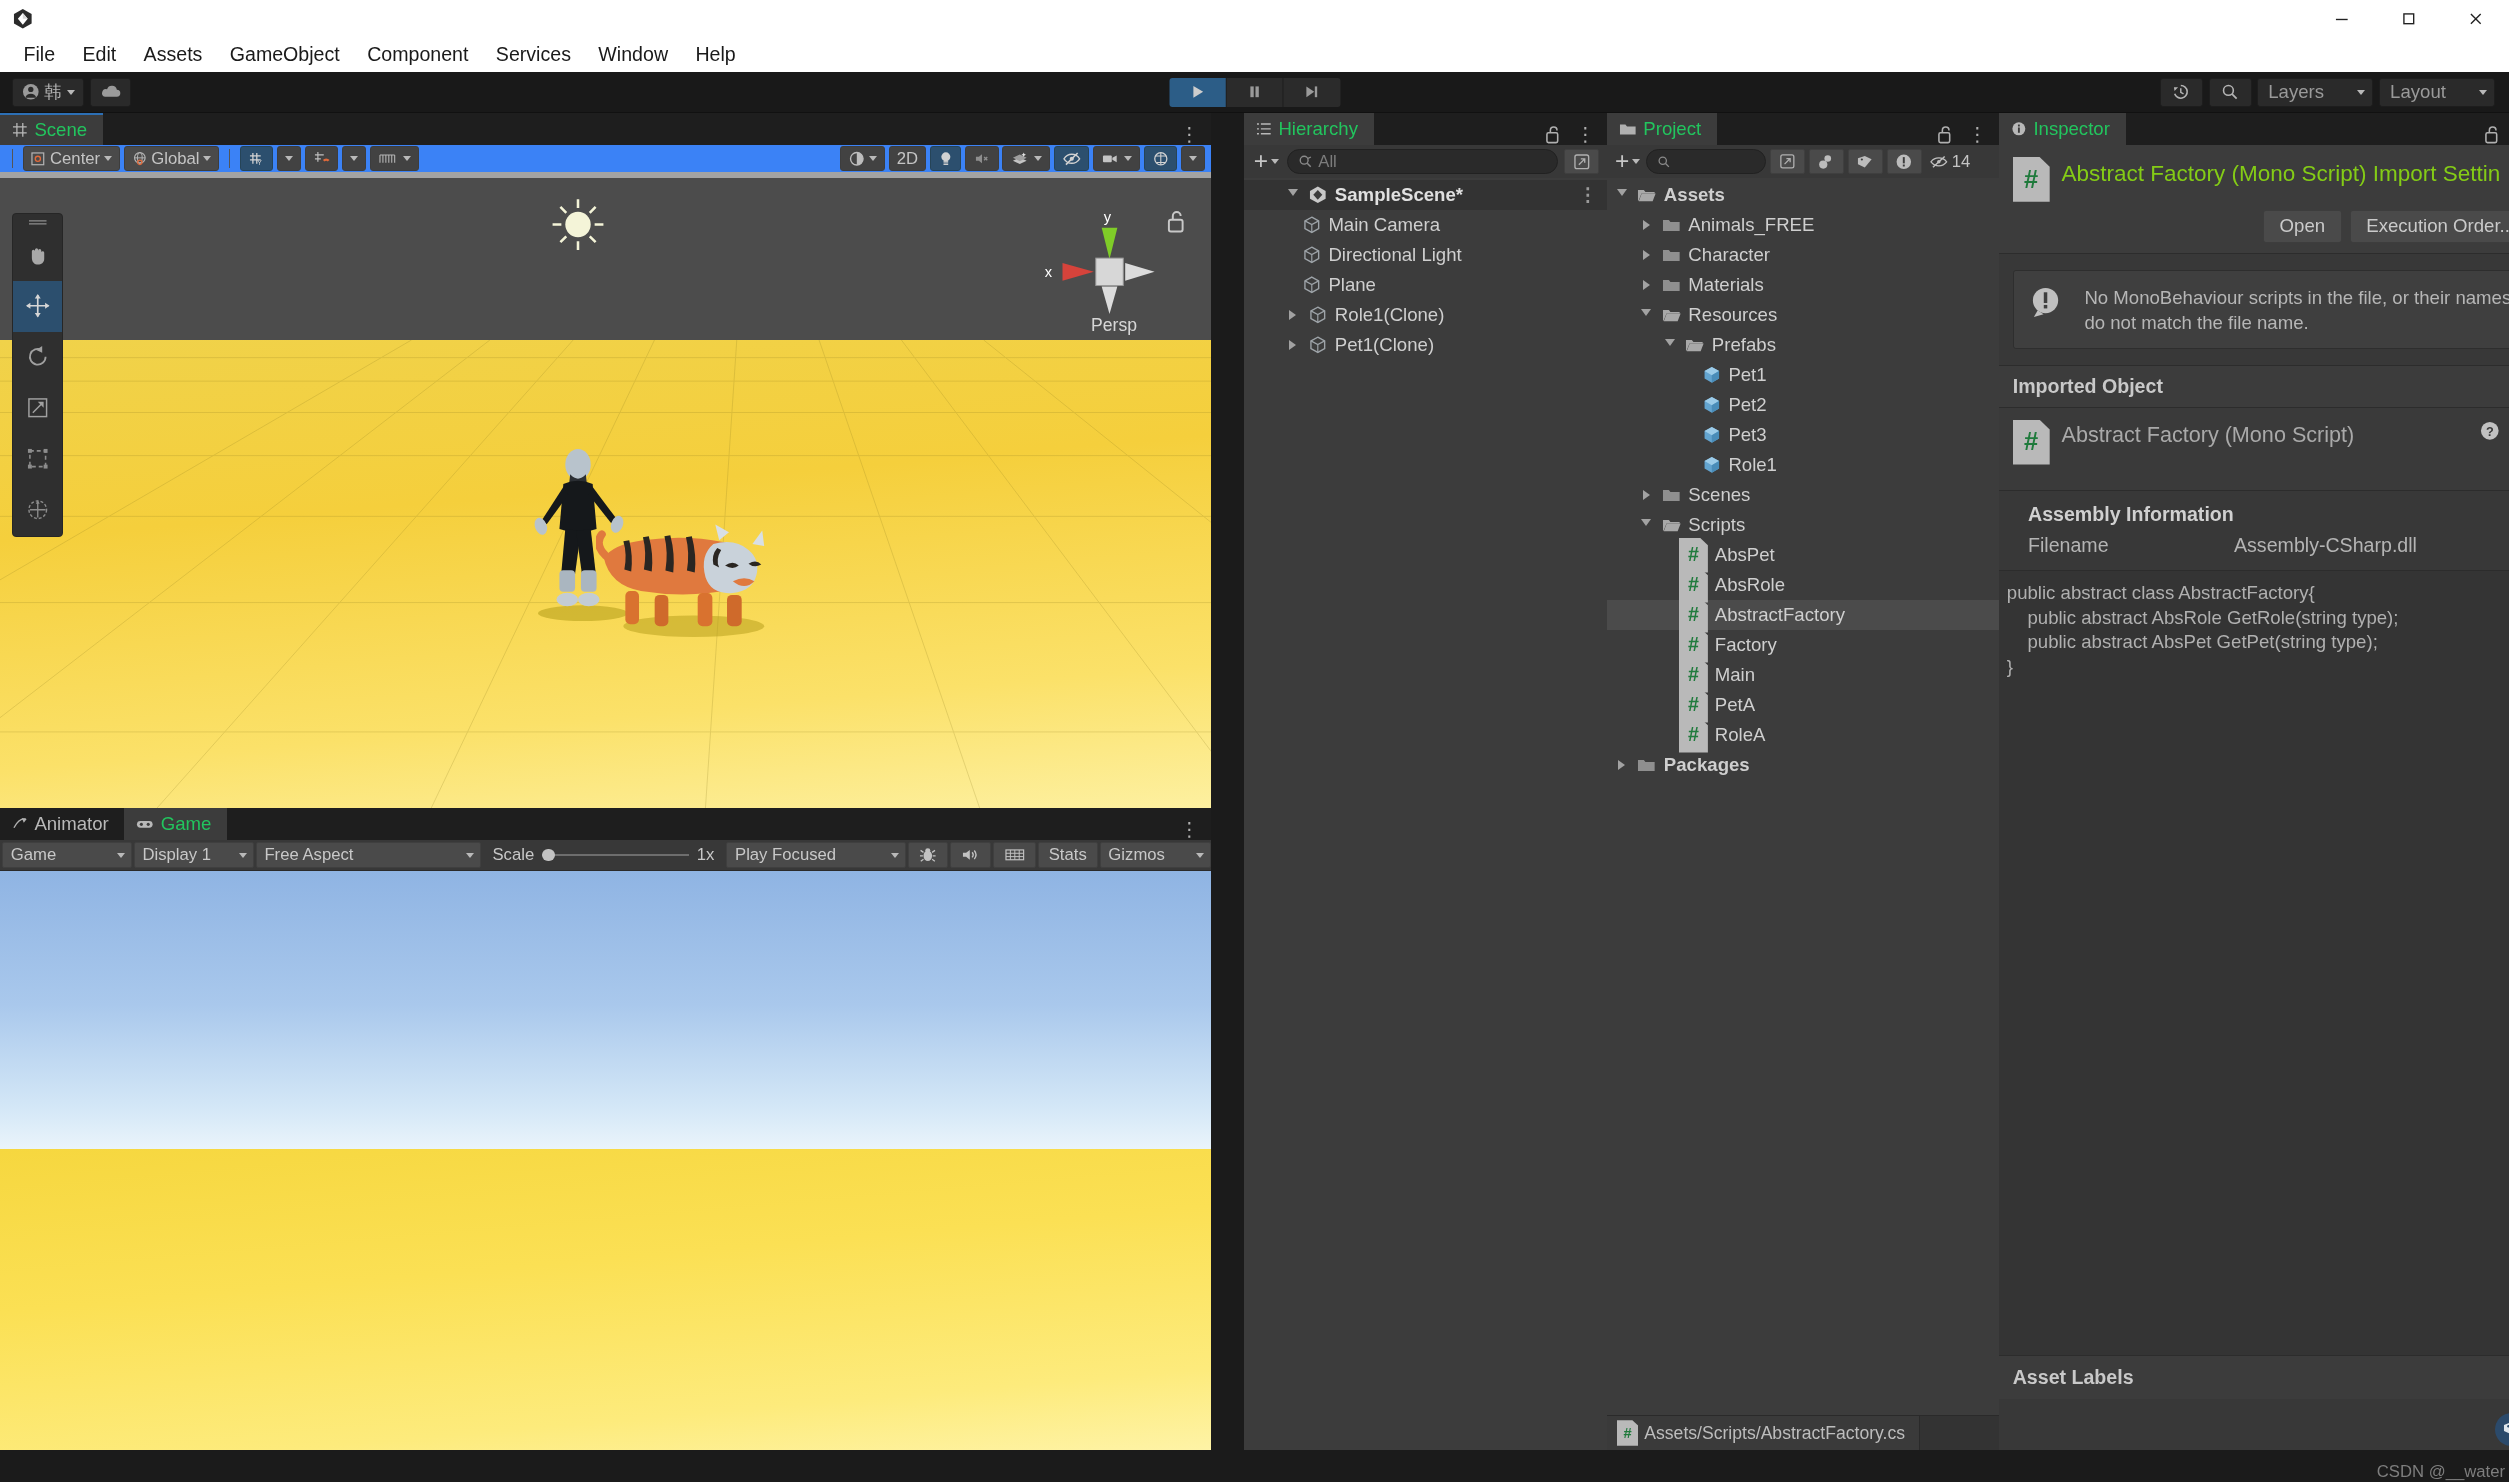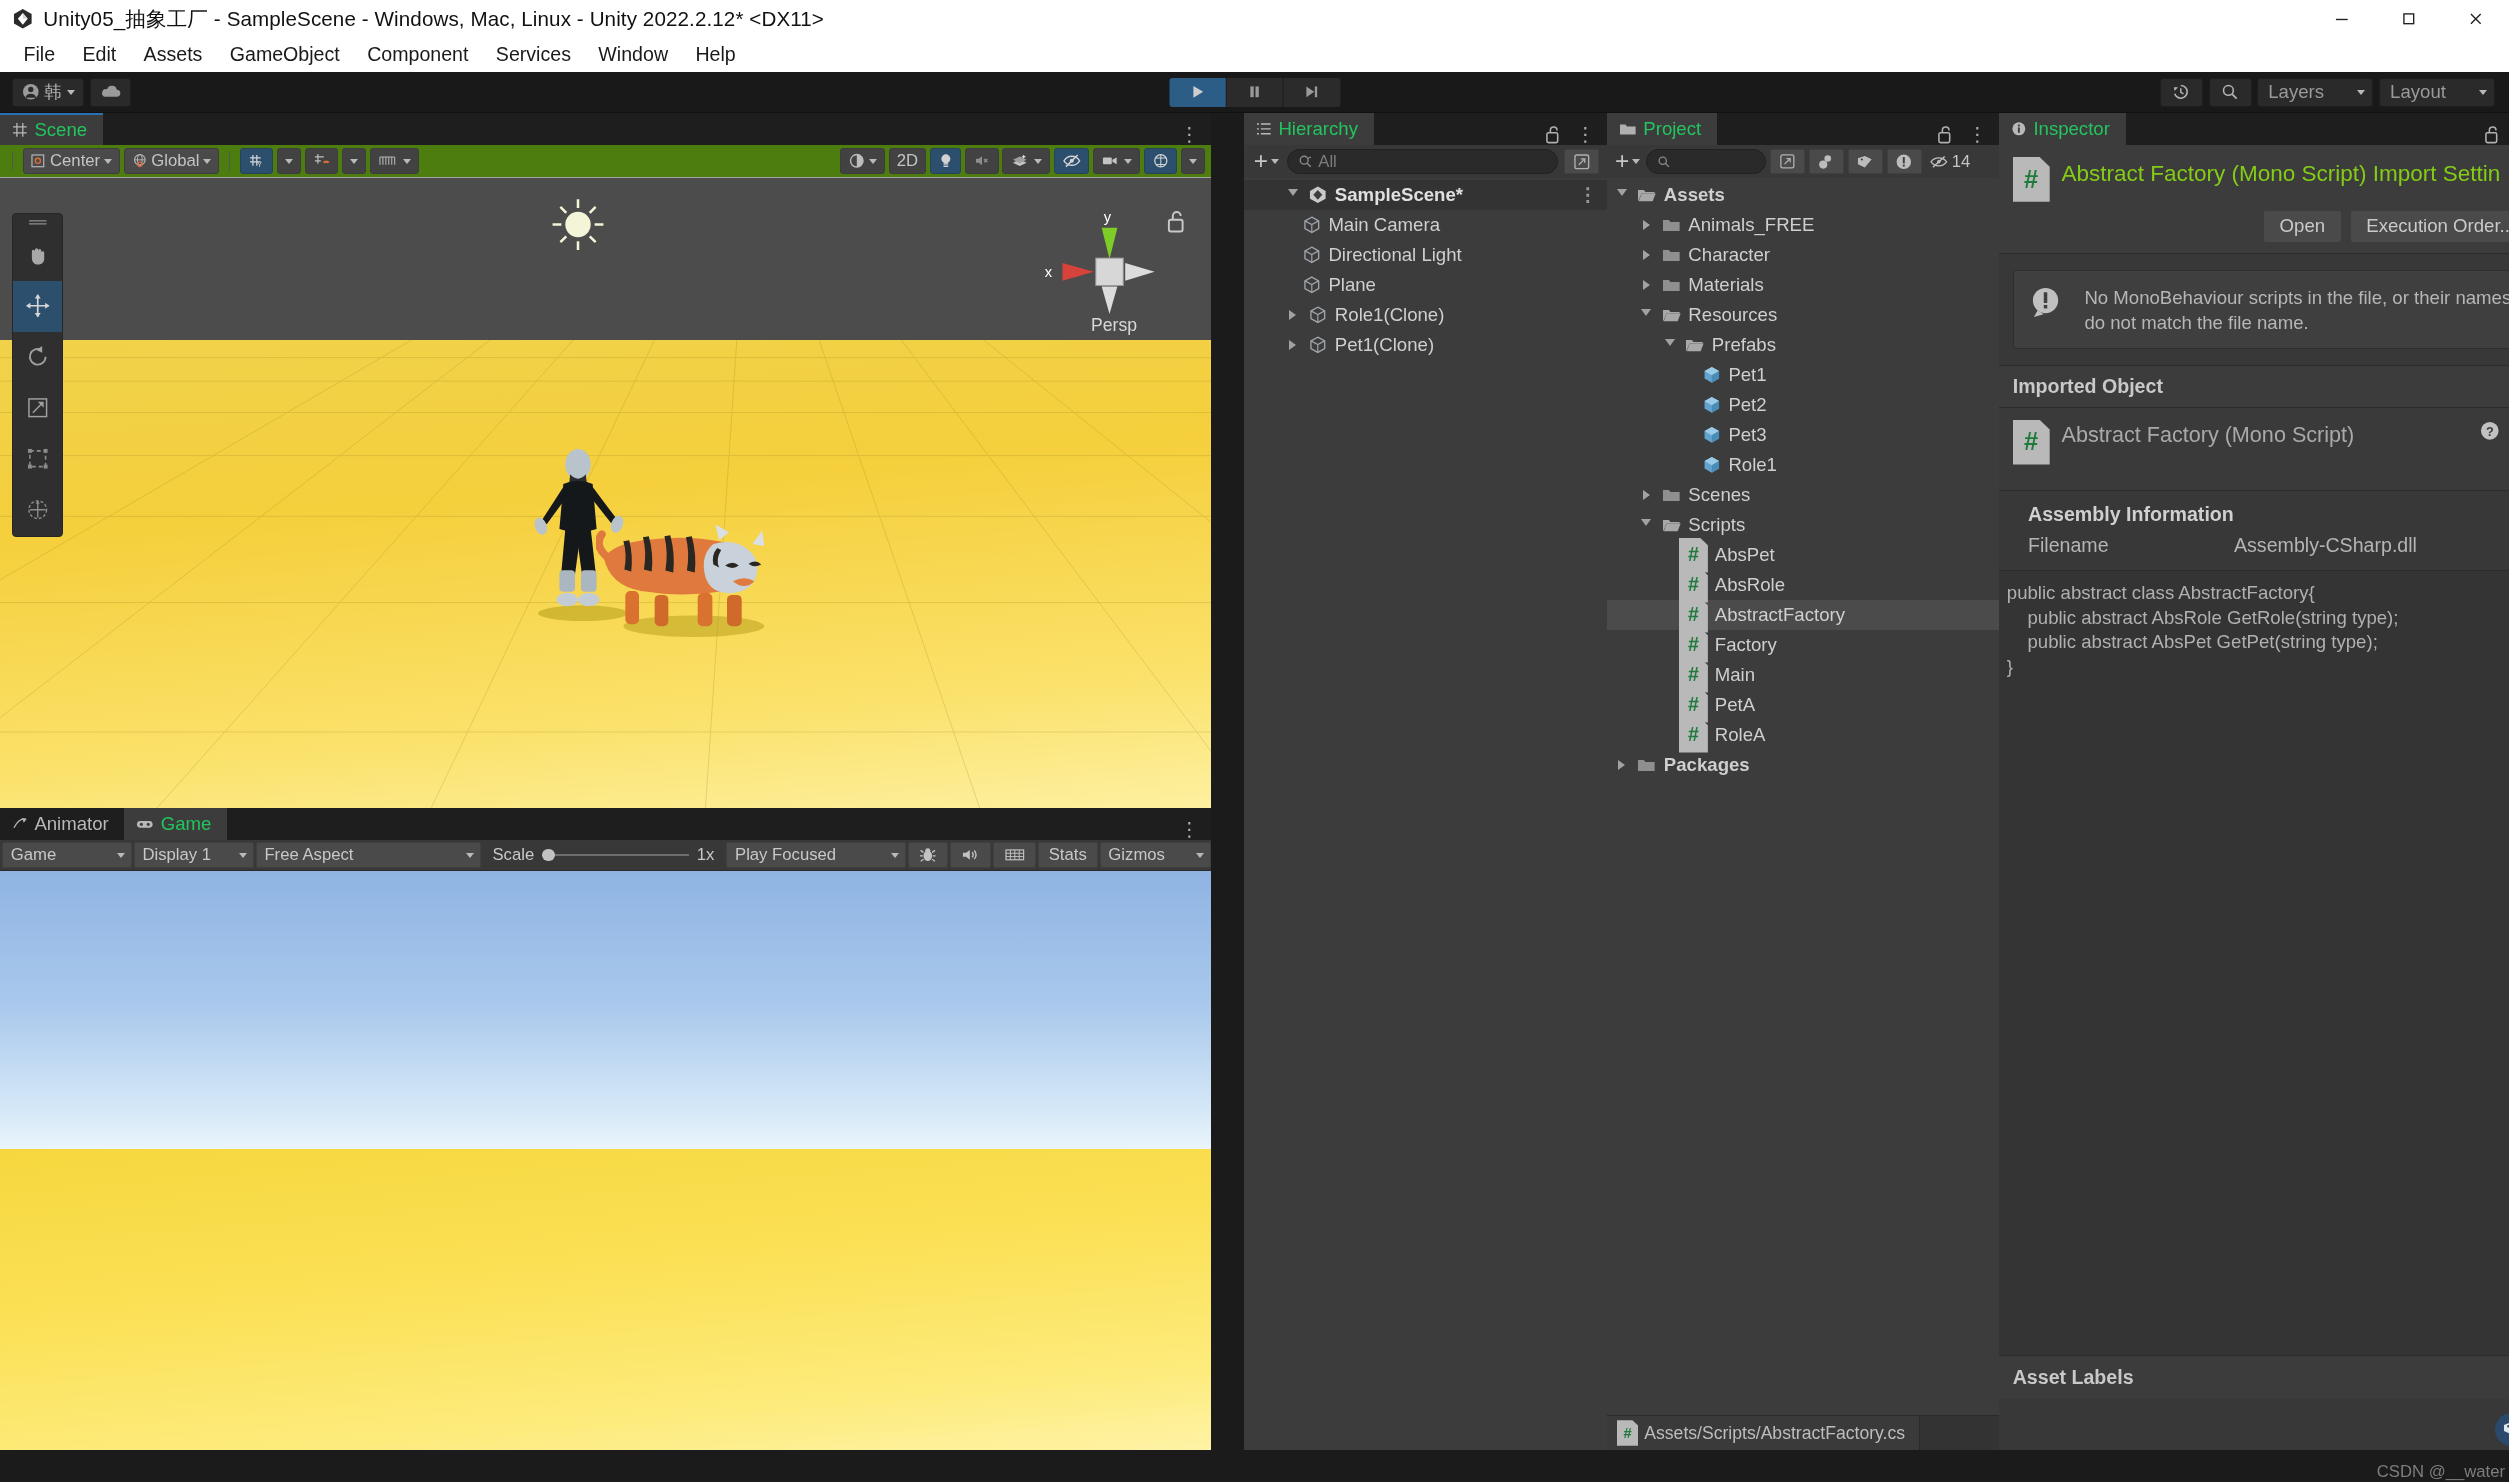--- a/index.html
+++ b/index.html
@@ -94,22 +94,22 @@
   .tab.active { background: #3c3c3c; color: #22c55e; }
   .tab.active.scene-tab { border-top: 2.9px solid #2c6fb5; }
   .tabstrip .tab-tools {
     margin-left: auto; display: flex; align-items: center; gap: 13.7px; padding-right: 11.8px;
   }
   .kebab { letter-spacing: 0; color: #b0b0b0; font-size: 19.6px; line-height: 1; }
 
   
   .scene-panel { flex: 0 0 auto; display: flex; flex-direction: column; }
   .scene-toolbar {
-    height: 33px; background: #4d7c0f; display: flex; align-items: center;
-    padding: 0 5.9px; gap: 3.9px; border-bottom: 1px solid #a3a3a3; flex: 0 0 33px;
+    height: 33px; background: #3b82f6; display: flex; align-items: center;
+    padding: 0 5.9px; gap: 3.9px; border-bottom: 6px solid #a3a3a3; flex: 0 0 33px;
   }
   .sv-sep { width: 1px; height: 19.6px; background: #555; margin: 0 5.9px; }
   .sv-btn {
     background: #4a4a4a; border-radius: 2.9px; height: 25.5px;
     display: flex; align-items: center; gap: 3.9px; padding: 0 6.9px;
     color: #c4c4c4; font-size: 16.7px; border: 1px solid #3d3d3d;
   }
   .sv-btn.on { background: #2c4f6e; border-color: #264457; }
   .sv-btn.flat { background: #424242; }
   .sv-right { margin-left: auto; display: flex; align-items: center; gap: 3.9px; }
@@ -273,21 +273,20 @@
 <div class="app">
 
   <div class="titlebar">
     <div class="unity-logo">
       <svg width="21.6" height="21.6" viewBox="0 0 22 22">
         <polygon points="11,1 20,6.2 20,15.8 11,21 2,15.8 2,6.2" fill="#2b2b2b"></polygon>
         <polygon points="11,5 16,11 11,17 6,11" fill="#ffffff"></polygon>
         <polygon points="11,5 16,11 11,11" fill="#d7d7d7"></polygon>
       </svg>
     </div>
-    <div class="title-text">Unity05_抽象工厂 - SampleScene - Windows, Mac, Linux - Unity 2022.2.12* &lt;DX11&gt;</div>
     <div class="win-ctrls">
       <div class="win-btn">
         <svg width="17.6" height="17.6" viewBox="0 0 18 18">
             <rect x="3" y="9" width="12" height="1.4" fill="#222"></rect>
           </svg>
       </div>
       <div class="win-btn">
         <svg width="17.6" height="17.6" viewBox="0 0 18 18">
             <rect x="4" y="4" width="10" height="10" fill="none" stroke="#222" stroke-width="1.4"></rect>
           </svg>

